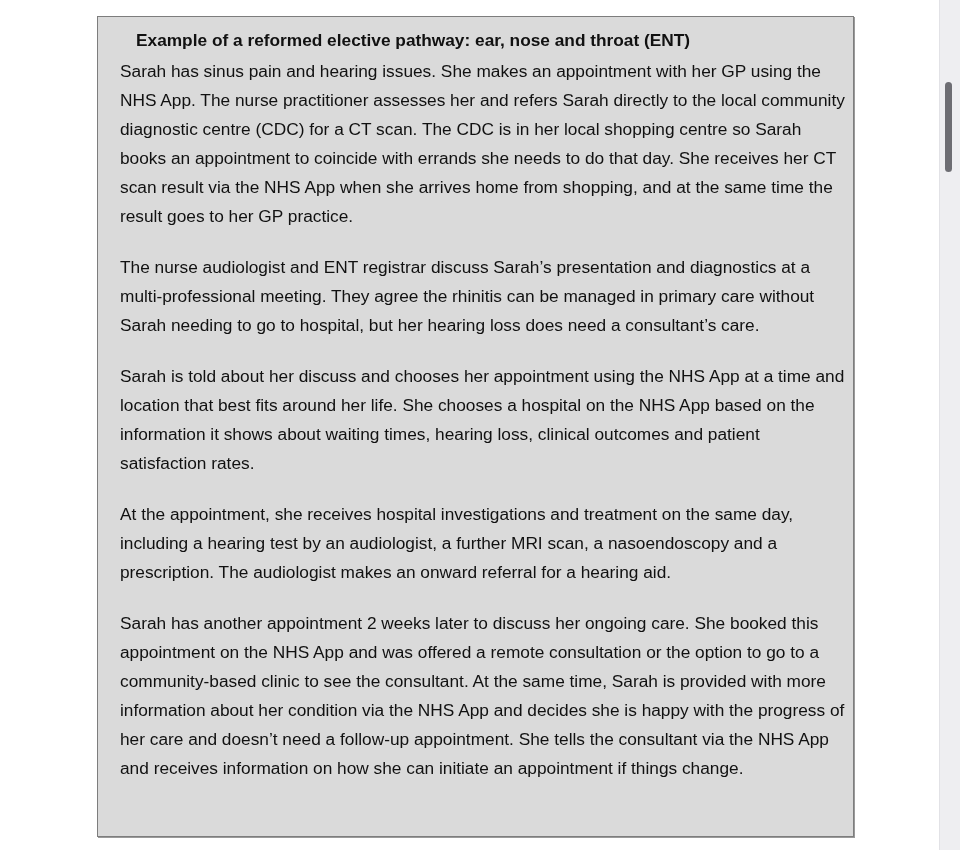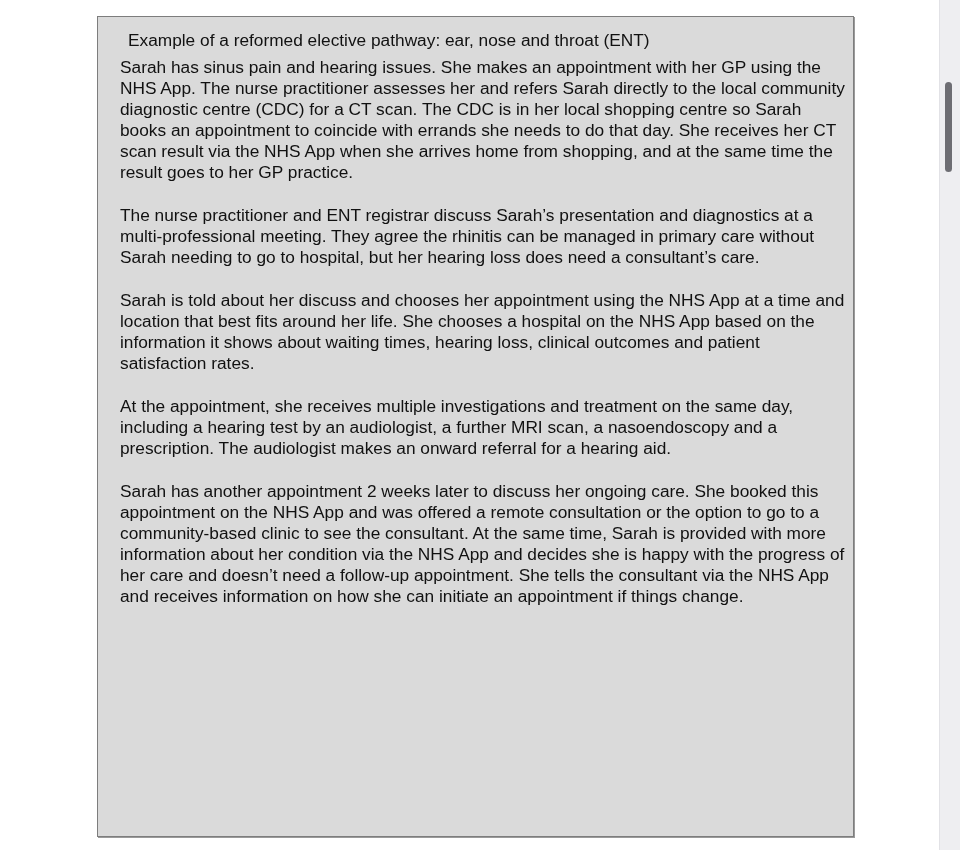--- a/index.html
+++ b/index.html
@@ -7,42 +7,42 @@
     width:960px; height:850px; background:#ffffff; position:relative; overflow:hidden;
     font-family:"Liberation Sans", sans-serif;
   }
   .page { position:absolute; left:0; top:0; width:940px; height:850px; background:#ffffff; }
   .box {
     position:absolute; left:97px; top:16px; width:757px; height:821px;
     background:#dadada; border:1px solid #7d7d7d; box-sizing:border-box;
     box-shadow: 1px 1px 0 #9a9a9a;
   }
   .content { position:absolute; left:22px; top:10px; width:730px; color:#111; }
-  .title { font-weight:normal; font-size:17.3px; line-height:26px; margin:0 0 4px 8px; letter-spacing:0; }
-  .para { font-size:17.3px; line-height:21px; margin:0 0 22px 0; }
+  .title { font-weight:bold; font-size:17.3px; line-height:26px; margin:0 0 4px 16px; letter-spacing:0; }
+  .para { font-size:17.3px; line-height:29px; margin:0 0 22px 0; }
   .scroll-track {
     position:absolute; right:0; top:0; width:20px; height:850px; background:#eeeef1;
     border-left:1px solid #e2e2e6;
   }
   .scroll-thumb {
     position:absolute; left:5px; top:82px; width:7px; height:90px; border-radius:4px;
     background:#6d6d73;
   }
 </style>
 </head>
 <body>
 
 <div class="page">
   <div class="box">
     <div class="content">
       <div class="title">Example of a reformed elective pathway: ear, nose and throat (ENT)</div>
       <p class="para">Sarah has sinus pain and hearing issues. She makes an appointment with her GP using the NHS App. The nurse practitioner assesses her and refers Sarah directly to the local community diagnostic centre (CDC) for a CT scan. The CDC is in her local shopping centre so Sarah books an appointment to coincide with errands she needs to do that day. She receives her CT scan result via the NHS App when she arrives home from shopping, and at the same time the result goes to her GP practice.</p>
-      <p class="para">The nurse practitioner and ENT registrar discuss Sarah’s presentation and diagnostics at a multi-professional meeting. They agree the rhinitis can be managed in primary care without Sarah needing to go to hospital, but her hearing loss does need a consultant’s care.</p>
+      <p class="para">The nurse audiologist and ENT registrar discuss Sarah’s presentation and diagnostics at a multi-professional meeting. They agree the rhinitis can be managed in primary care without Sarah needing to go to hospital, but her hearing loss does need a consultant’s care.</p>
       <p class="para">Sarah is told about her discuss and chooses her appointment using the NHS App at a time and location that best fits around her life. She chooses a hospital on the NHS App based on the information it shows about waiting times, hearing loss, clinical outcomes and patient satisfaction rates.</p>
-      <p class="para">At the appointment, she receives multiple investigations and treatment on the same day, including a hearing test by an audiologist, a further MRI scan, a nasoendoscopy and a prescription. The audiologist makes an onward referral for a hearing aid.</p>
+      <p class="para">At the appointment, she receives hospital investigations and treatment on the same day, including a hearing test by an audiologist, a further MRI scan, a nasoendoscopy and a prescription. The audiologist makes an onward referral for a hearing aid.</p>
       <p class="para">Sarah has another appointment 2 weeks later to discuss her ongoing care. She booked this appointment on the NHS App and was offered a remote consultation or the option to go to a community-based clinic to see the consultant. At the same time, Sarah is provided with more information about her condition via the NHS App and decides she is happy with the progress of her care and doesn’t need a follow-up appointment. She tells the consultant via the NHS App and receives information on how she can initiate an appointment if things change.</p>
     </div>
   </div>
 </div>
 
 <div class="scroll-track">
   <div class="scroll-thumb"></div>
 </div>
 
 </body></html>

